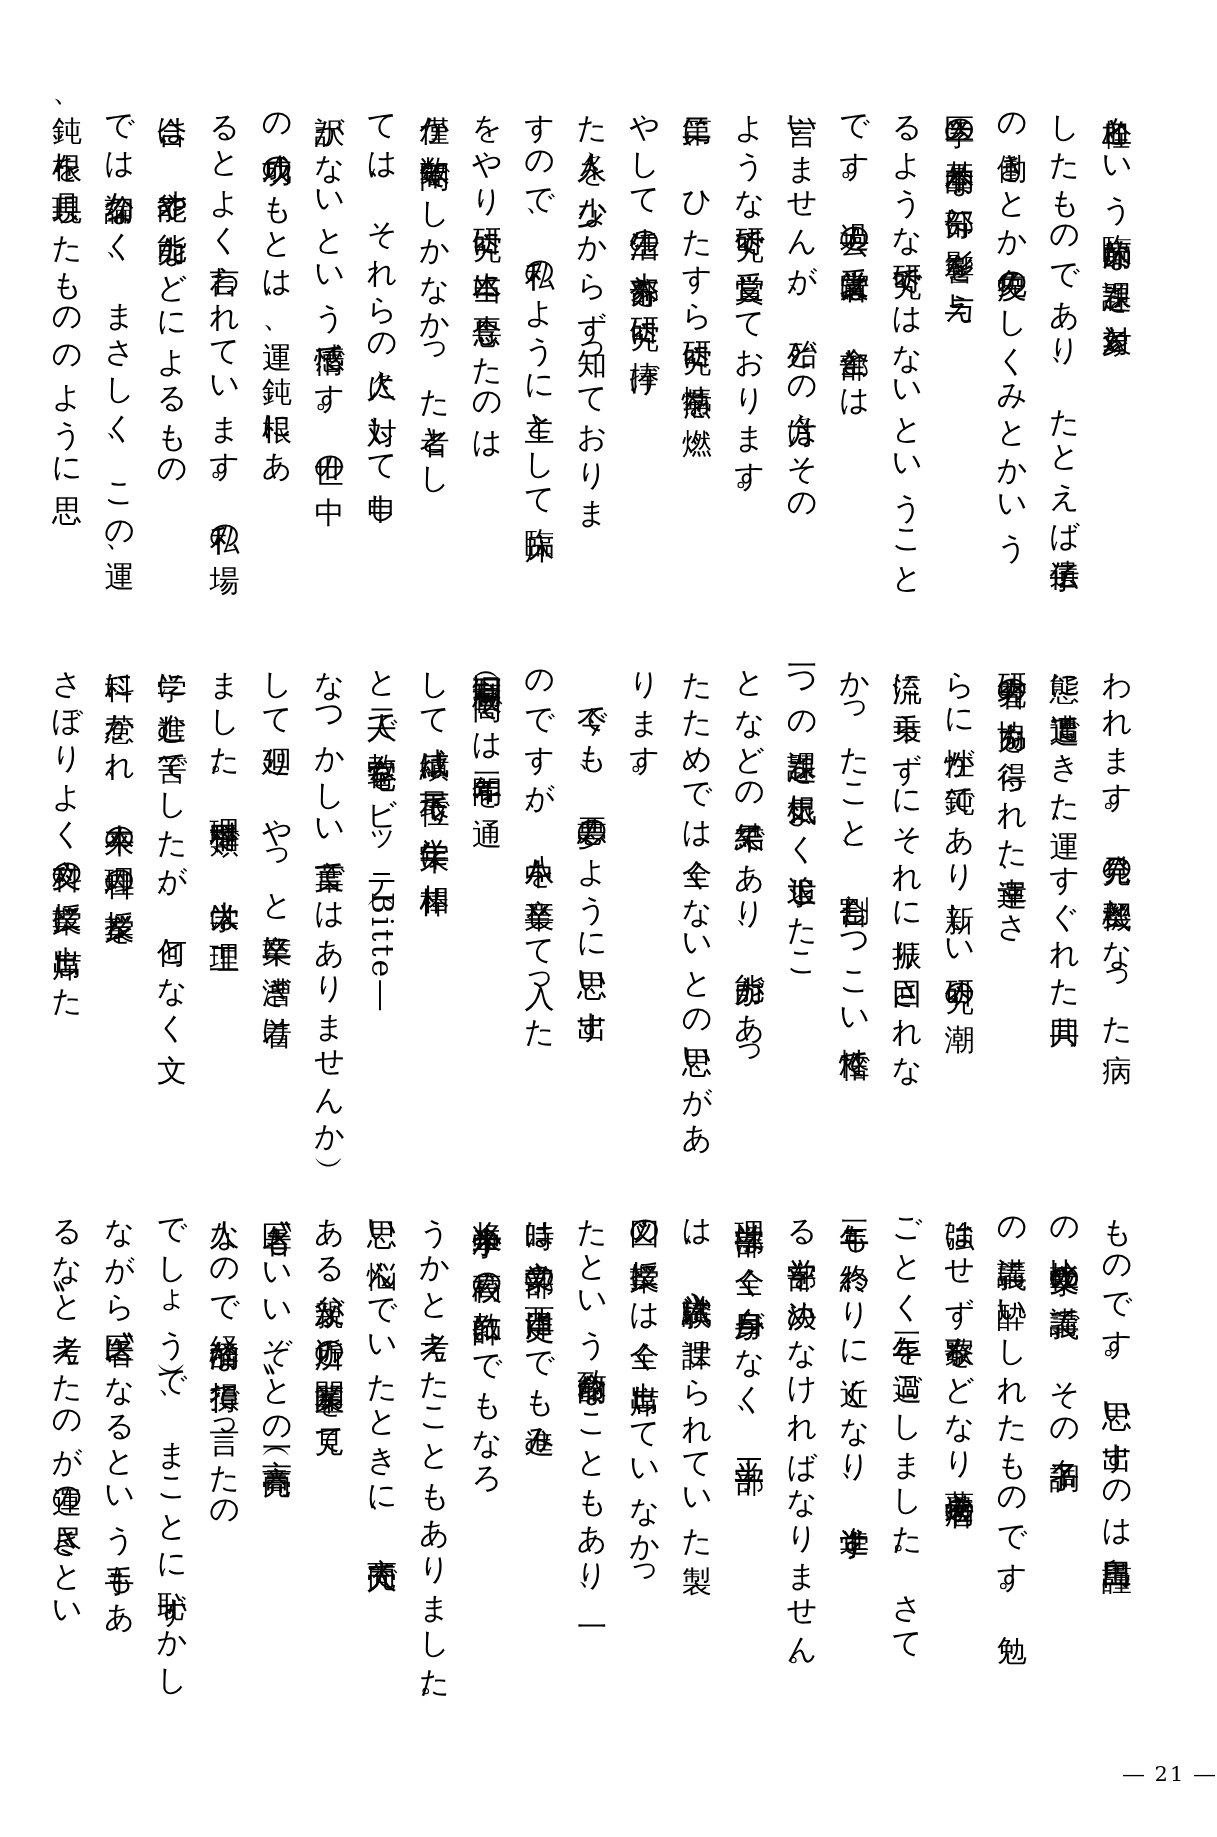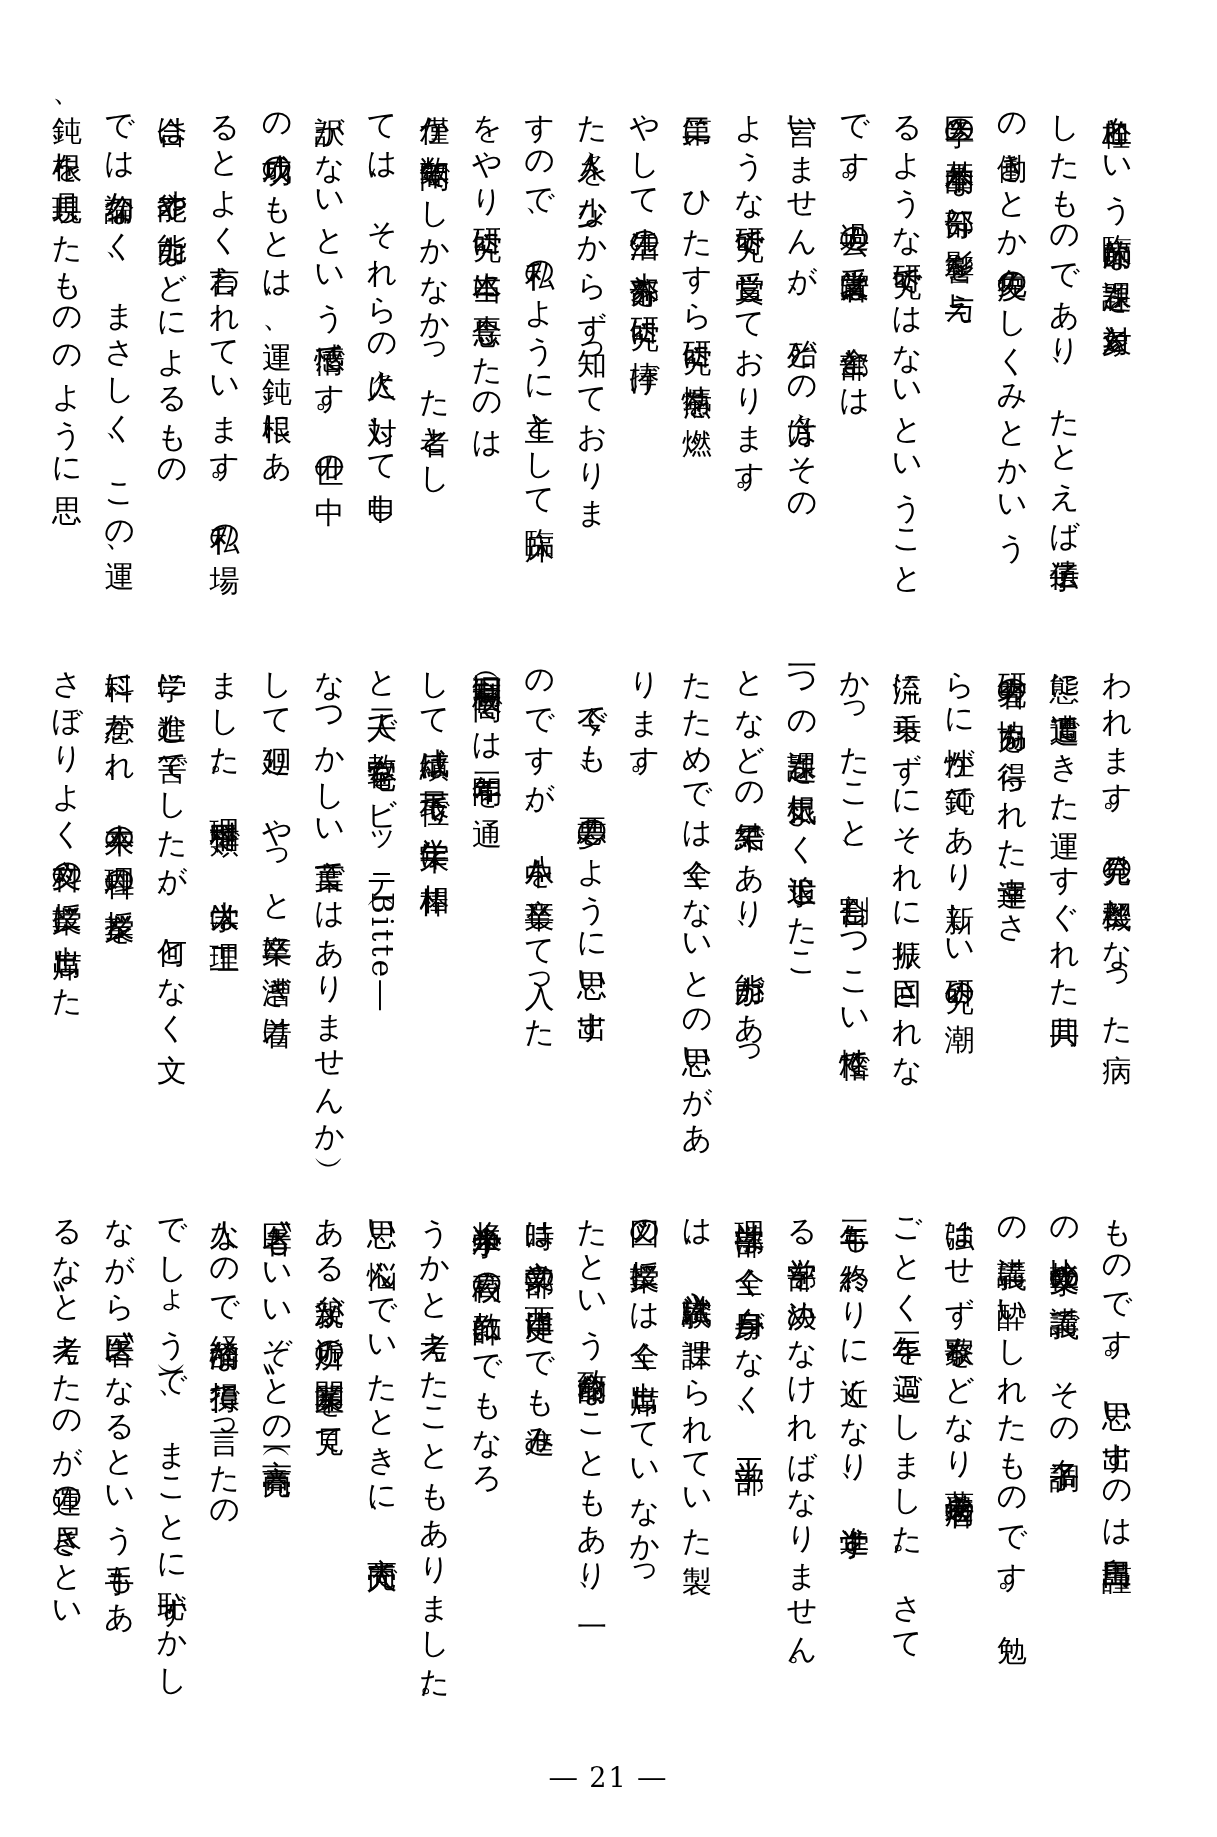--- a/index.html
+++ b/index.html
@@ -33,22 +33,22 @@
     white-space: nowrap;
   }
   #band1 { top: 93px; }
   #band2 { top: 650px; }
   #band3 { top: 1197px; }
   .pagenum {
     position: absolute;
     top: 1762px;
     left: 0;
     width: 100%;
-    text-align: center;
-    font-size: 27px;
+    text-align: right;
+    font-size: 21px;
     letter-spacing: 2px;
   }
 </style>
 </head>
 <body>
 
 <div class="page">
   <section class="band" id="band1">
       <p>血栓という臨床的な課題を対象と</p>
       <p>したものであり、たとえば遺伝子</p>

